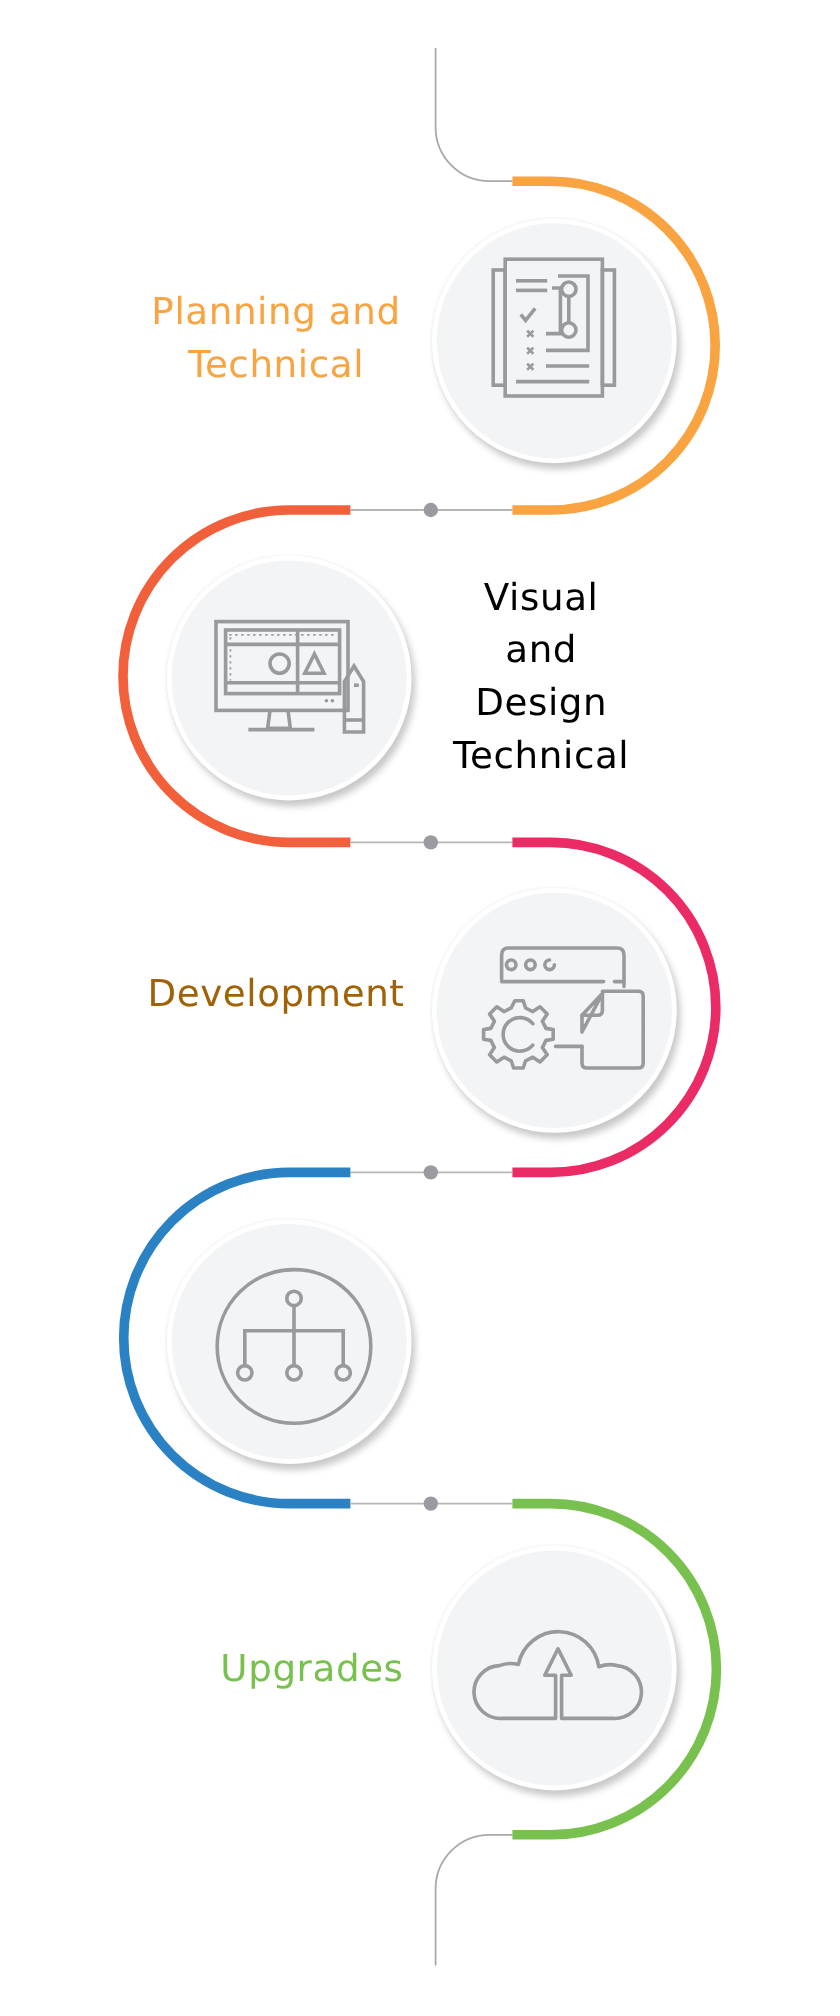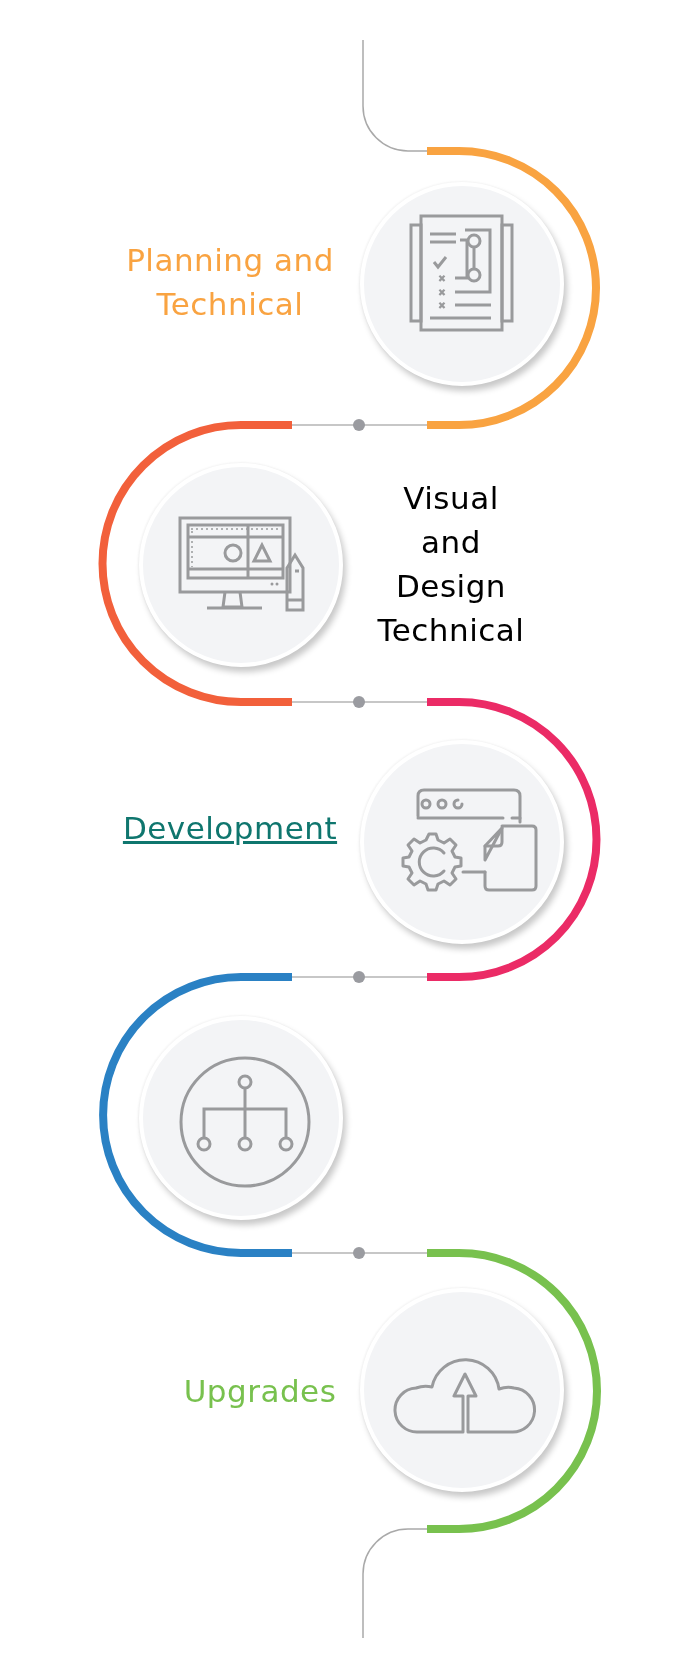--- a/index.html
+++ b/index.html
@@ -116,21 +116,21 @@
       </g>
     </svg>
   </div>
   <div class="label" style="left:363px; top:476px; width:176px; color:#000000;">
     <span>Visual</span>
     <span>and</span>
     <span>Design</span>
     <span>Technical</span>
   </div>
 
-  <div class="label" style="left:108px; top:806px; width:244px; color:#0f766e;text-decoration:underline;">
+  <div class="label" style="left:108px; top:806px; width:244px; color:#a16207;">
     <span>Development</span>
   </div>
   <div class="step-circle" style="left:360px; top:740px;">
     <svg viewBox="0 0 196 196">
       <g fill="none" stroke="#999a9c" stroke-width="3" stroke-linecap="round" stroke-linejoin="round">
         <path d="M54 72 V52 Q54 46 60 46 H150 Q156 46 156 52 V78"></path>
         <line x1="54" y1="74" x2="139" y2="74"></line>
         <line x1="148" y1="74" x2="156" y2="74"></line>
         <circle cx="62" cy="60" r="4"></circle>
         <circle cx="78" cy="60" r="4"></circle>

